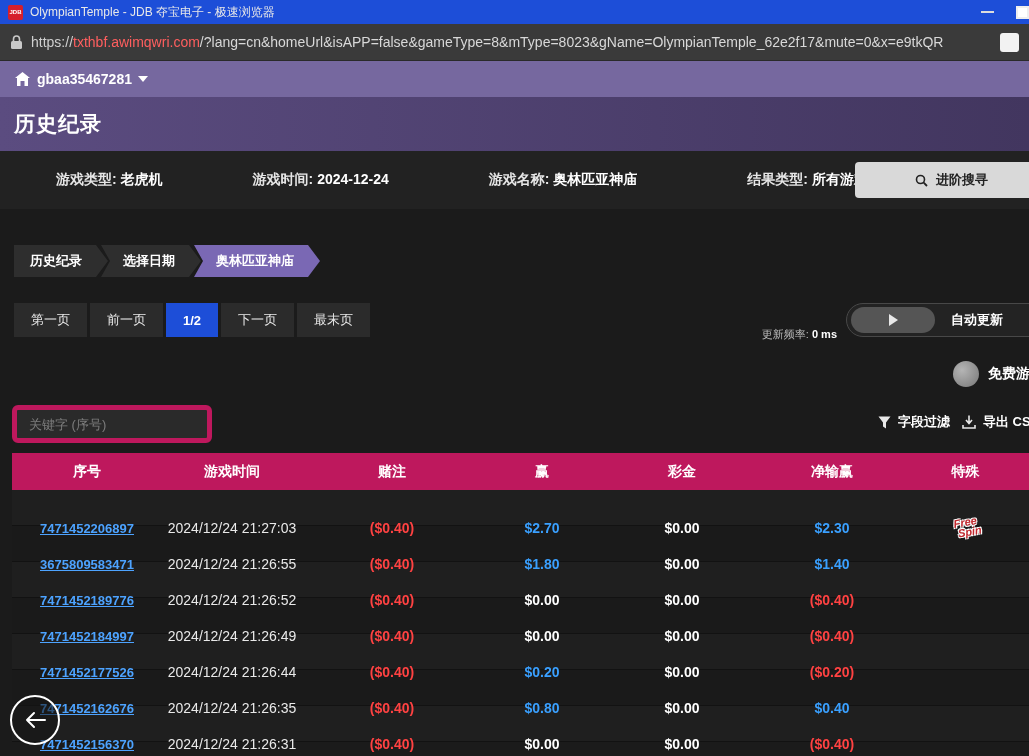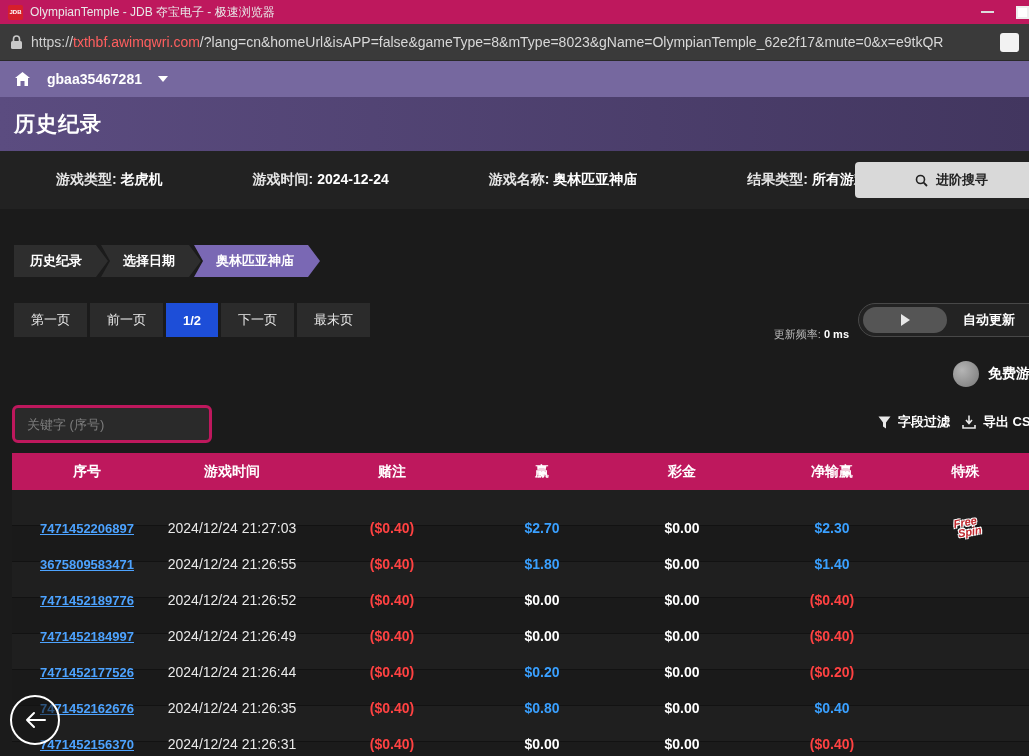--- a/index.html
+++ b/index.html
@@ -1,38 +1,38 @@
 <!DOCTYPE html>
 <html><head>
 <meta charset="utf-8">
 <style>
   * { margin:0; padding:0; box-sizing:border-box; }
   html,body { width:1029px; height:756px; overflow:hidden; background:#1b1b1b;
     font-family:"Liberation Sans","DejaVu Sans",sans-serif; }
   .stage { position:relative; width:1029px; height:756px; overflow:hidden; }
 
   
-  .titlebar { height:20px; background:#be185d; display:flex; align-items:center; padding:12px 8px; gap:7px; }
+  .titlebar { height:20px; background:#1d4ed8; display:flex; align-items:center; padding:12px 8px; gap:7px; }
   .favicon { width:15px; height:15px; background:#d61f2c; color:#fff; font-size:6px; font-weight:bold;
     display:flex; align-items:center; justify-content:center; border-radius:2px; flex:0 0 auto; }
   .wintitle { color:#e8e8e8; font-size:12px; white-space:nowrap; }
   .win-controls { margin-left:auto; display:flex; align-items:center; gap:22px; }
   .min-bar { width:13px; height:2px; background:#ddd; }
   .max-box { width:13px; height:13px; border:2px solid #eee; background:#fff; margin-right:-8px; }
 
   
   .urlbar { height:36px; background:#3a3a3a; display:flex; align-items:center; padding:18px 10px; gap:8px; border-bottom:1px solid #2a2a2a;}
   .url-text { font-size:14px; white-space:nowrap; overflow:hidden; color:#d8d8d8; }
   .url-proto { color:#cfcfcf; }
   .url-domain { color:#ff5f5f; }
   .url-path { color:#d8d8d8; }
   .ext-icon { margin-left:auto; width:19px; height:19px; background:#f2f2f2; border-radius:3px; flex:0 0 auto; }
 
   
-  .usernav { height:36px; background:#76689f; display:flex; align-items:center; padding:0 14px; gap:16px; }
+  .usernav { height:36px; background:#76689f; display:flex; align-items:center; padding:0 14px; gap:6px; }
   .username { color:#fff; font-size:14px; font-weight:bold; }
   .chev-down { width:0; height:0; border-left:5px solid transparent; border-right:5px solid transparent; border-top:6px solid #fff; }
 
   
   .pageband { height:54px; background:linear-gradient(90deg,#5b4c80,#42365f); display:flex; align-items:center; padding:0 14px; }
   .pagetitle { color:#fff; font-size:21px; font-weight:bold; letter-spacing:1px; }
 
   
   .filterbar { position:relative; height:58px; background:#222222; display:flex; align-items:center; gap:0; padding-left:56px; }
   .filter-item { color:#fff; font-size:14px; white-space:nowrap; }
@@ -45,41 +45,41 @@
 
   
   .crumbs { display:flex; margin:36px 0 0 14px; }
   .crumb { height:32px; display:flex; align-items:center; background:#2e2e2e; color:#fff; font-size:13px; font-weight:bold;
     padding:0 26px 0 16px; clip-path:polygon(0 0, calc(100% - 12px) 0, 100% 50%, calc(100% - 12px) 100%, 0 100%); }
   .crumb + .crumb { margin-left:-7px; padding-left:22px;
     clip-path:polygon(0 0, calc(100% - 12px) 0, 100% 50%, calc(100% - 12px) 100%, 0 100%, 9px 50%); }
   .crumb.active { background:#7a68b4; }
 
   
-  .pagerow { position:relative; display:flex; align-items:center; margin:26px 4px 0 14px; height:34px; }
+  .pagerow { position:relative; display:flex; align-items:center; margin:26px 16px 0 14px; height:34px; }
   .pagebtn { height:34px; background:#2b2b2b; border:none; color:#e8e8e8; font-size:13px; padding:0 17px;
     margin-right:3px; cursor:pointer; }
   .pagebtn.active { background:#1d4ed8; color:#fff; font-weight:bold; }
   .refresh { position:absolute; right:176px; top:24px; font-size:11px; white-space:nowrap; }
   .refresh .rlabel { color:#bdbdbd; } .refresh .rvalue { color:#fff; font-weight:bold; }
   .auto-toggle { position:absolute; right:-33px; top:0; width:200px; height:34px; background:#232323;
     border:1px solid #484848; border-radius:17px; display:flex; align-items:center; padding:0 0 0 4px; cursor:pointer; }
   .play-pill { width:84px; height:26px; background:#555; border-radius:13px; display:flex; align-items:center; justify-content:center; }
   .play-tri { width:0; height:0; border-left:9px solid #e8e8e8; border-top:6px solid transparent; border-bottom:6px solid transparent; }
   .auto-label { color:#fff; font-size:13px; font-weight:bold; margin-left:16px; }
 
   
   .freerow { position:relative; height:28px; margin-top:24px; }
   .freegame { position:absolute; left:953px; top:0; display:flex; align-items:center; gap:9px; cursor:pointer; }
   .free-circle { width:26px; height:26px; border-radius:50%; background:radial-gradient(circle at 35% 35%, #b5b5b5, #777); flex:0 0 auto; }
   .free-label { color:#fff; font-size:14px; font-weight:bold; white-space:nowrap; }
 
   
   .toolrow { position:relative; height:38px; margin-top:16px; }
-  .search-input { position:absolute; left:12px; top:0; width:200px; height:38px; background:#2a2a2a; border:3px solid #be185d;
+  .search-input { position:absolute; left:12px; top:0; width:200px; height:38px; background:#2a2a2a; border:5px solid #be185d;
     border-radius:6px; color:#ddd; font-size:13px; padding:0 12px; outline:none; }
   .search-input::placeholder { color:#7d7d7d; }
   .tool-btn { position:absolute; top:8px; display:flex; align-items:center; gap:7px; color:#fff; font-size:13px;
     font-weight:bold; cursor:pointer; white-space:nowrap; background:none; border:none; }
   .btn-fieldfilter { left:878px; }
   .btn-export { left:962px; }
 
   
   .table { margin:10px 0 0 12px; width:1017px; }
   .thead { display:flex; background:#be185d; height:37px; align-items:center; }

